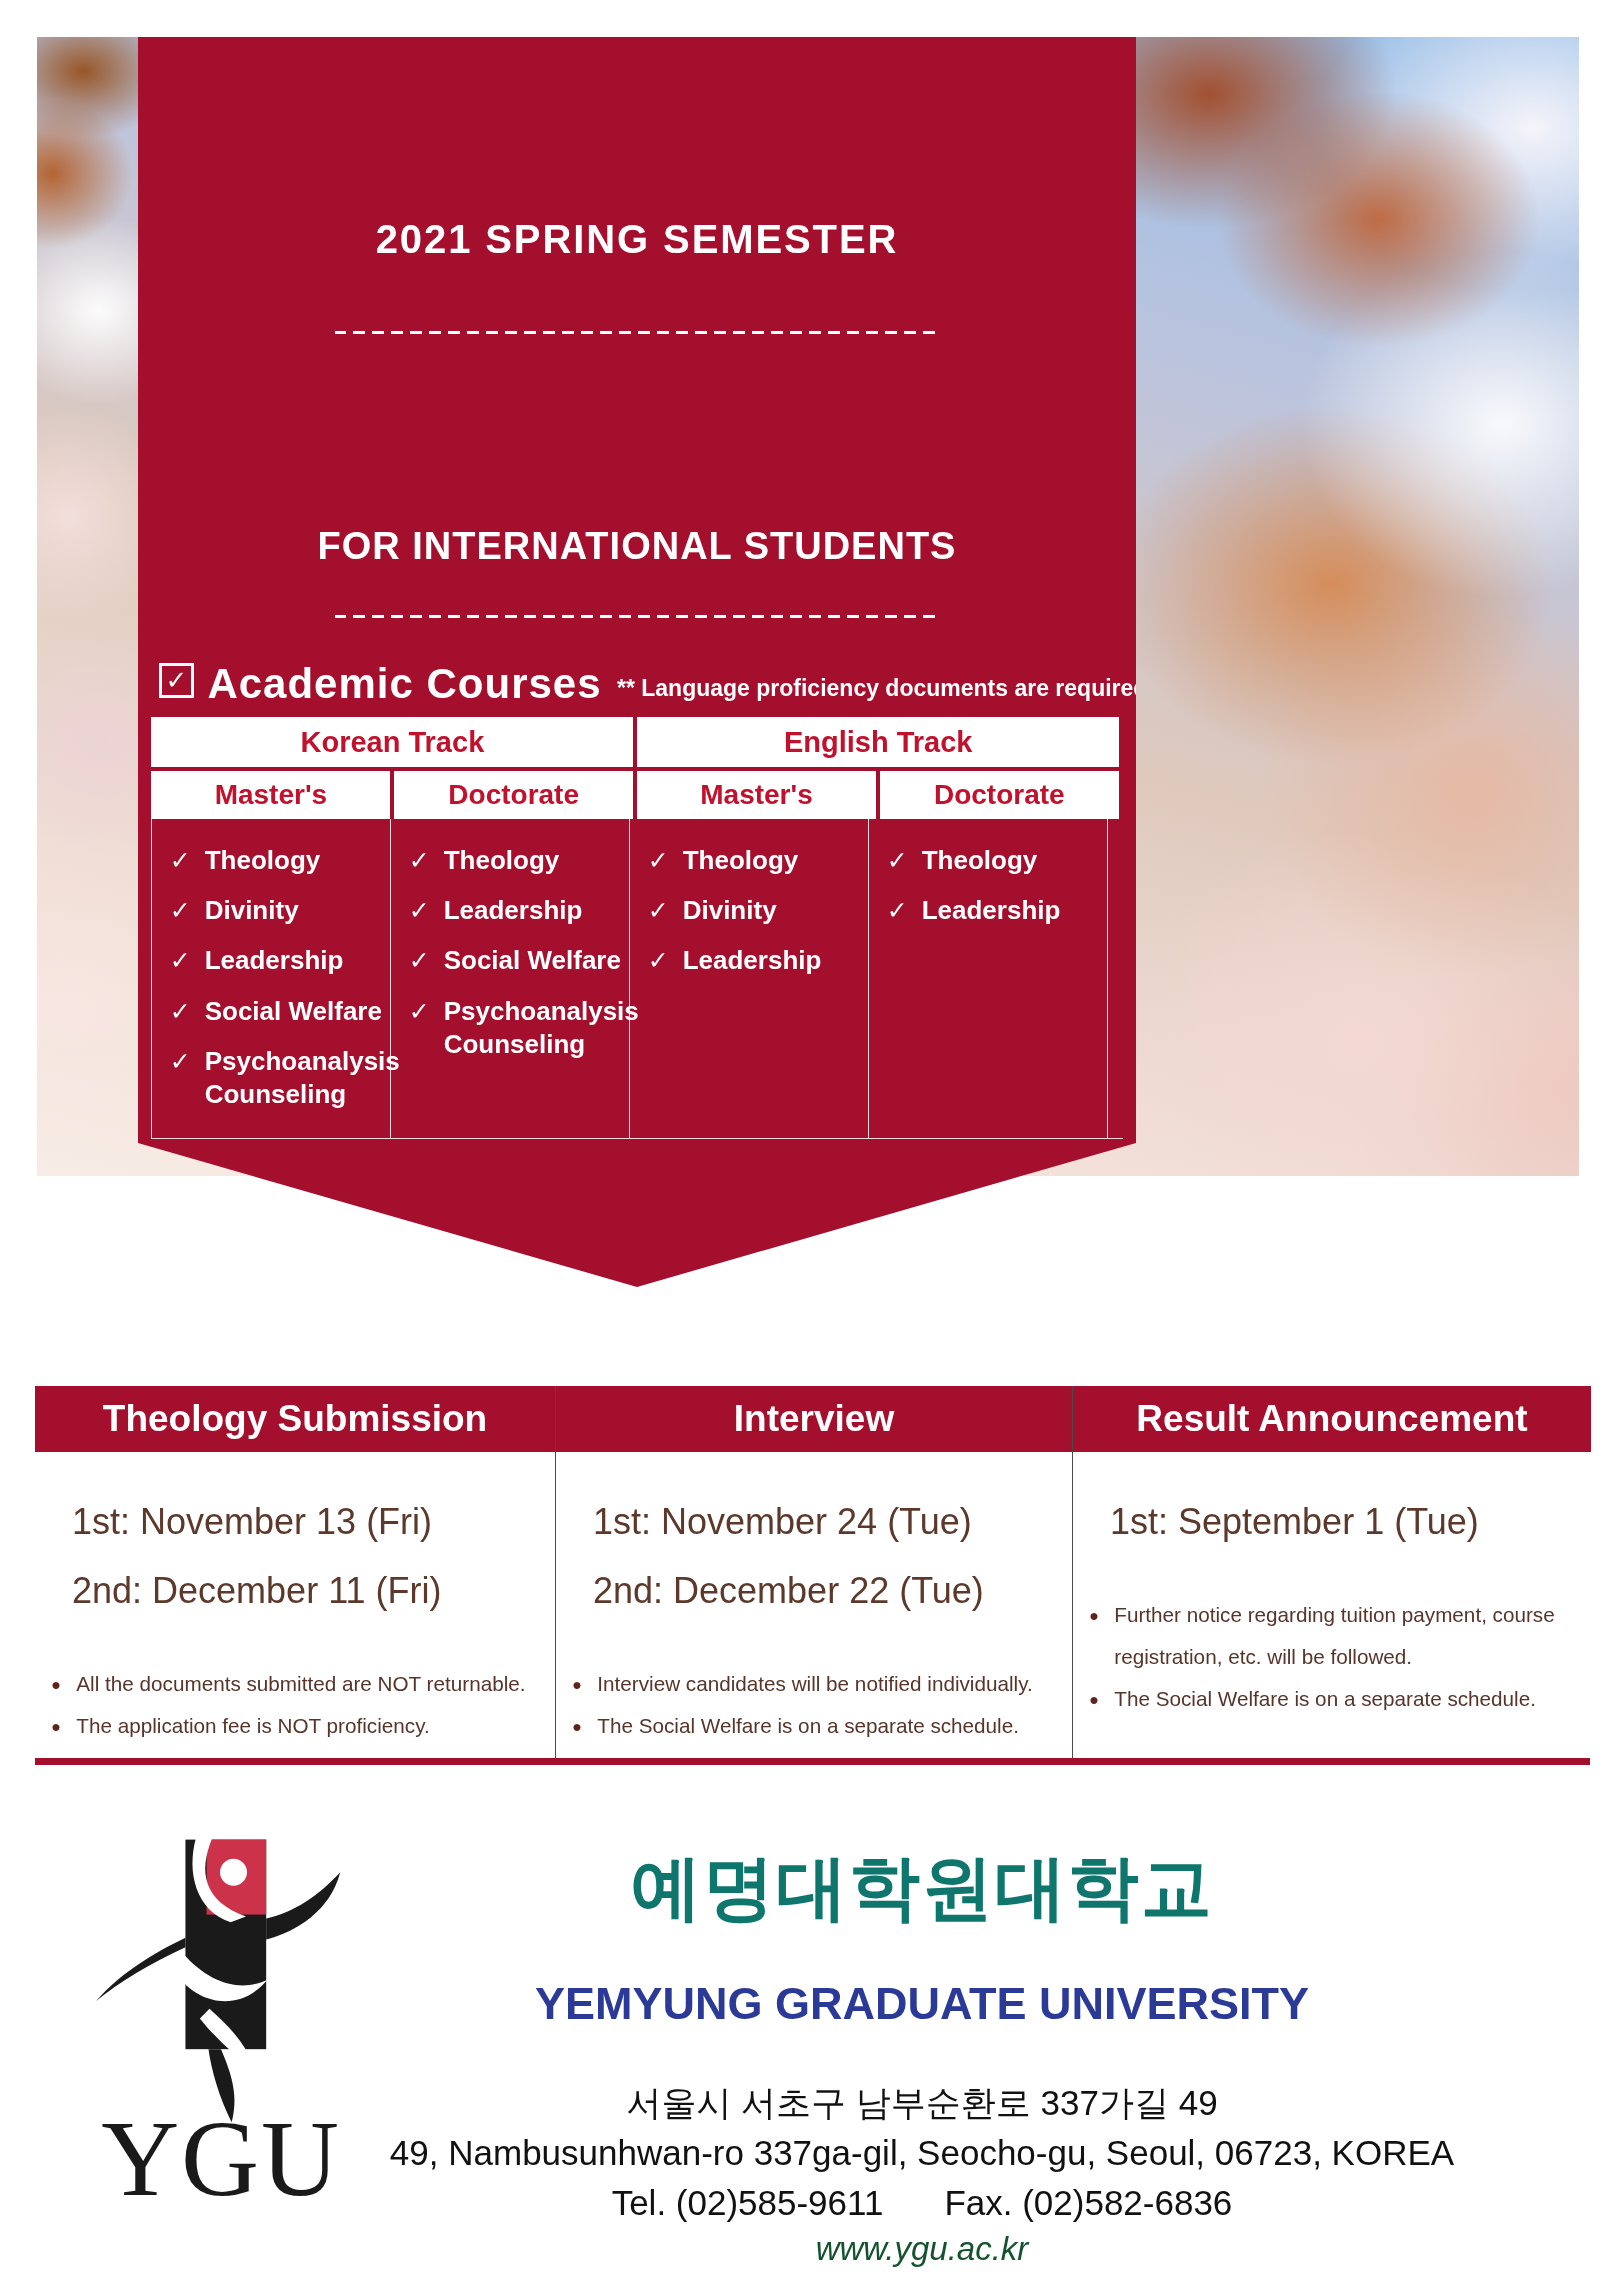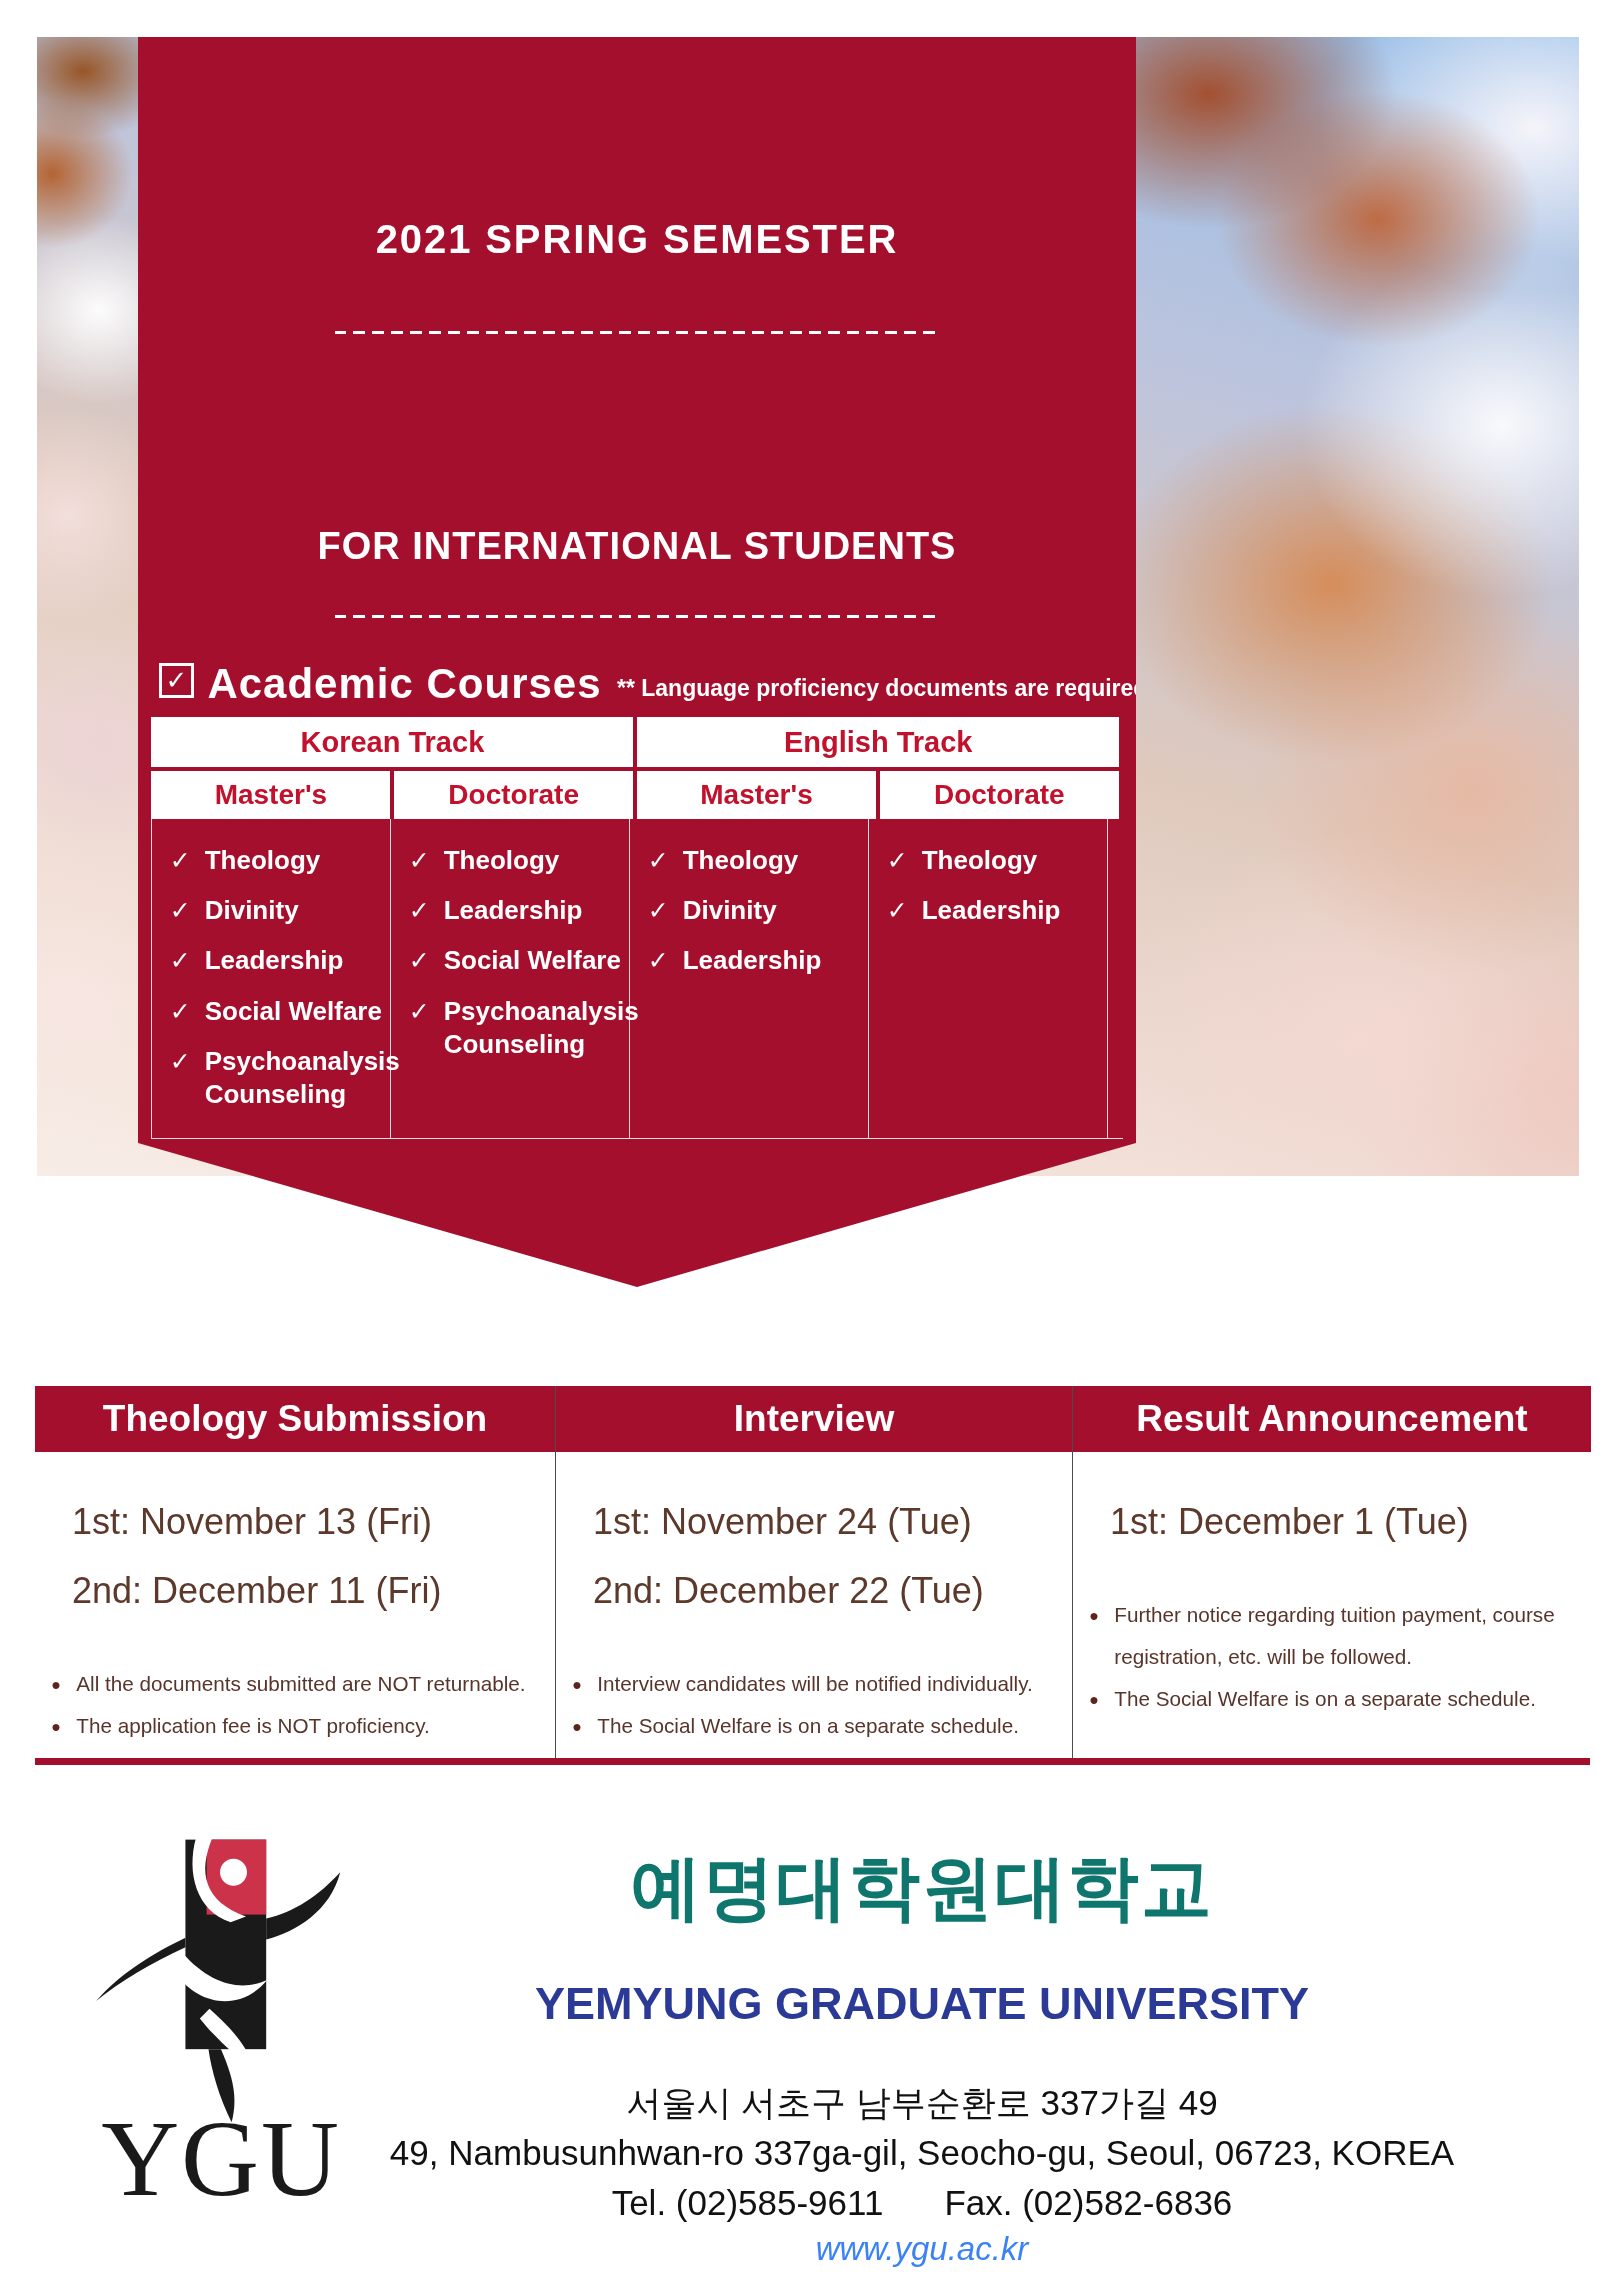--- a/index.html
+++ b/index.html
@@ -77,21 +77,21 @@
   .logo-wrap{position:absolute;left:96px;top:1830px;width:250px;height:442px;}
   .logo-text{position:absolute;left:0;top:267px;width:250px;text-align:center;
     font-family:"Liberation Serif","DejaVu Serif",serif;font-size:108px;color:#1a1a1a;letter-spacing:1.9px;}
   .footer-text{position:absolute;left:240px;top:1846px;width:1364px;text-align:center;}
   .uni-kr{color:#0f766e;font-size:71px;font-weight:700;line-height:83px;letter-spacing:1.9px;}
   .uni-en{color:#2B3A97;font-size:45px;font-weight:700;line-height:58px;margin-top:46px;}
   .addr-kr{color:#111111;font-size:35px;line-height:44px;margin-top:48px;}
   .addr-en{color:#111111;font-size:35px;line-height:44px;margin-top:5.8px;}
   .telfax{color:#111111;font-size:35px;line-height:44px;margin-top:5.8px;}
   .telfax .gap{display:inline-block;width:61px;}
-  .website{color:#3b82f6;font-size:33px;font-style:italic;line-height:42px;margin-top:3.8px;}
+  .website{color:#14532d;font-size:33px;font-style:italic;line-height:42px;margin-top:3.8px;}
 </style>
 </head>
 <body>
 
 <div class="page">
 
   <div class="photo"></div>
 
   <div class="banner">
     <div class="banner-semester">2021 SPRING SEMESTER</div>
@@ -160,21 +160,21 @@
         <div>2nd: December 22 (Tue)</div>
       </div>
       <ul class="notes">
         <li>Interview candidates will be notified individually.</li>
         <li>The Social Welfare is on a separate schedule.</li>
       </ul>
     </div>
     <div class="sched-col sc2">
       <div class="sched-title">Result Announcement</div>
       <div class="rounds">
-        <div>1st: December 1 (Tue)</div>
+        <div>1st: September 1 (Tue)</div>
       </div>
       <ul class="notes">
         <li>Further notice regarding tuition payment, course registration, etc. will be followed.</li>
         <li>The Social Welfare is on a separate schedule.</li>
       </ul>
     </div>
   </div>
   <div class="red-rule"></div>
 
   <div class="logo-wrap">

